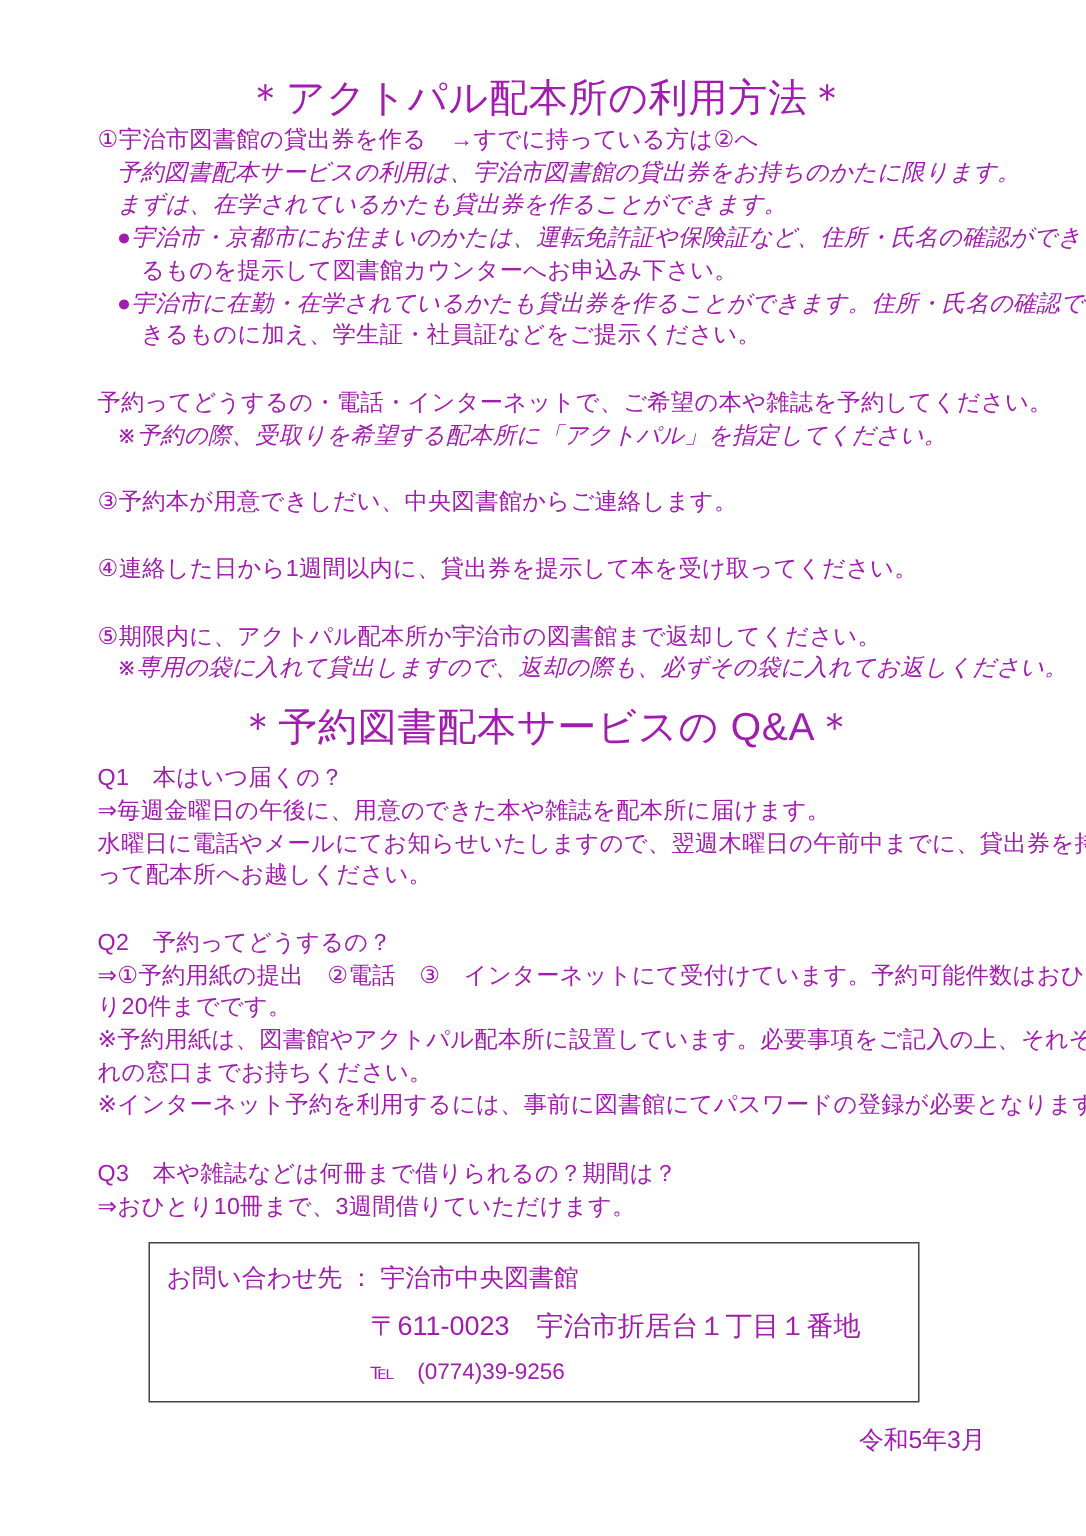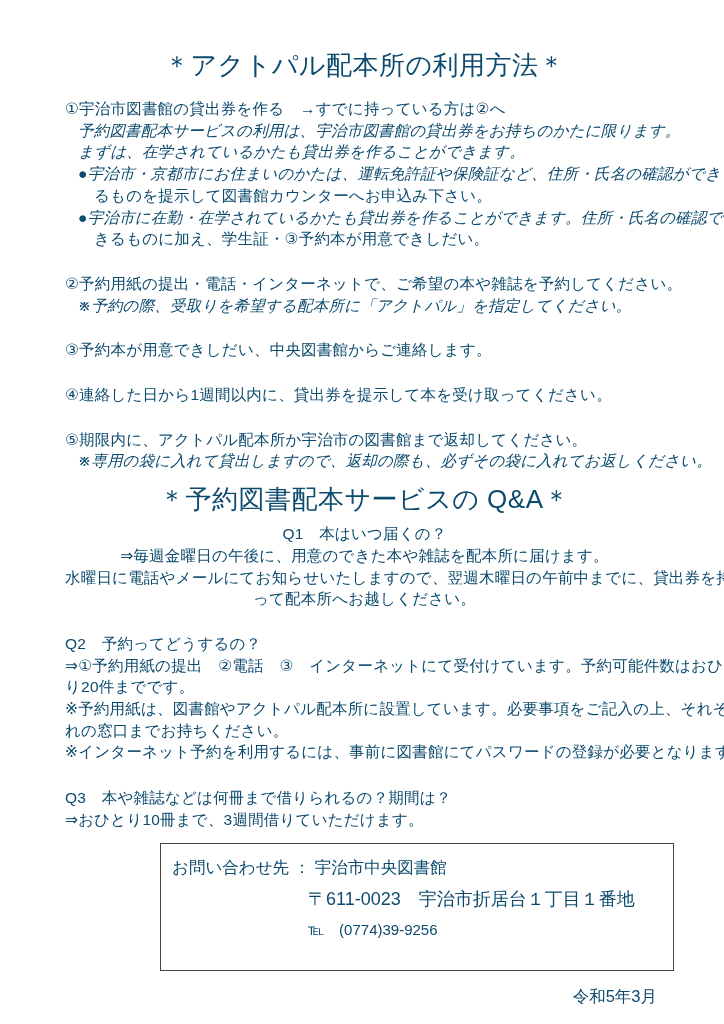--- a/index.html
+++ b/index.html
@@ -2,55 +2,55 @@
 <html><head>
 <meta charset="utf-8">
 <style>
   * { margin: 0; padding: 0; box-sizing: border-box; }
   html, body { background: #ffffff; }
   .page {
     position: relative;
     width: 724px;
     height: 1024px;
     background: #ffffff;
-    color: #0c4a6e;
+    color: #a21caf;
     font-family: "Liberation Sans", "DejaVu Sans", sans-serif;
     overflow: hidden;
   }
   .content { padding: 48px 60px 0 65px; }
 
   .doc-title {
     font-size: 26px;
     line-height: 35px;
     font-weight: 500;
     text-align: center;
     letter-spacing: 0.5px;
     white-space: nowrap;
   }
 
   .para { margin-top: 23px; }
-  .para.first { margin-top: 15px; }
-  .para.after-title { margin-top: 6px; text-align: center; }
+  .para.first { margin-top: 0; }
+  .para.after-title { margin-top: 6px; }
   .para.q3-gap { margin-top: 24px; }
 
   .line {
     font-size: 15.5px;
     line-height: 21.7px;
     white-space: nowrap;
     letter-spacing: 0.2px;
   }
   .ind1 { padding-left: 13px; font-style: italic; }
   .ind2 { padding-left: 29px; }
 
   .title2-gap { margin-top: 10px; }
 
   .contact-box {
-    margin: 12px 0 0 95px;
+    margin: 12px 0 0 34px;
     width: 514px;
-    height: 128px;
+    height: 107px;
     border: 1.5px solid #444444;
     padding: 12px 0 0 11px;
   }
   .contact-line1 {
     font-size: 16.5px;
     line-height: 22px;
     white-space: nowrap;
   }
   .contact-line2 {
     font-size: 18px;
@@ -81,25 +81,25 @@
 
     <h1 class="doc-title">＊アクトパル配本所の利用方法＊</h1>
 
     <div class="para first">
       <div class="line">①宇治市図書館の貸出券を作る　→すでに持っている方は②へ</div>
       <div class="line ind1">予約図書配本サービスの利用は、宇治市図書館の貸出券をお持ちのかたに限ります。</div>
       <div class="line ind1">まずは、在学されているかたも貸出券を作ることができます。</div>
       <div class="line ind1">●宇治市・京都市にお住まいのかたは、運転免許証や保険証など、住所・氏名の確認ができ</div>
       <div class="line ind2">るものを提示して図書館カウンターへお申込み下さい。</div>
       <div class="line ind1">●宇治市に在勤・在学されているかたも貸出券を作ることができます。住所・氏名の確認で</div>
-      <div class="line ind2">きるものに加え、学生証・③予約本が用意できしだい。</div>
+      <div class="line ind2">きるものに加え、学生証・社員証などをご提示ください。</div>
     </div>
 
     <div class="para">
-      <div class="line">②予約用紙の提出・電話・インターネットで、ご希望の本や雑誌を予約してください。</div>
+      <div class="line">予約ってどうするの・電話・インターネットで、ご希望の本や雑誌を予約してください。</div>
       <div class="line ind1">※予約の際、受取りを希望する配本所に「アクトパル」を指定してください。</div>
     </div>
 
     <div class="para">
       <div class="line">③予約本が用意できしだい、中央図書館からご連絡します。</div>
     </div>
 
     <div class="para">
       <div class="line">④連絡した日から1週間以内に、貸出券を提示して本を受け取ってください。</div>
     </div>

